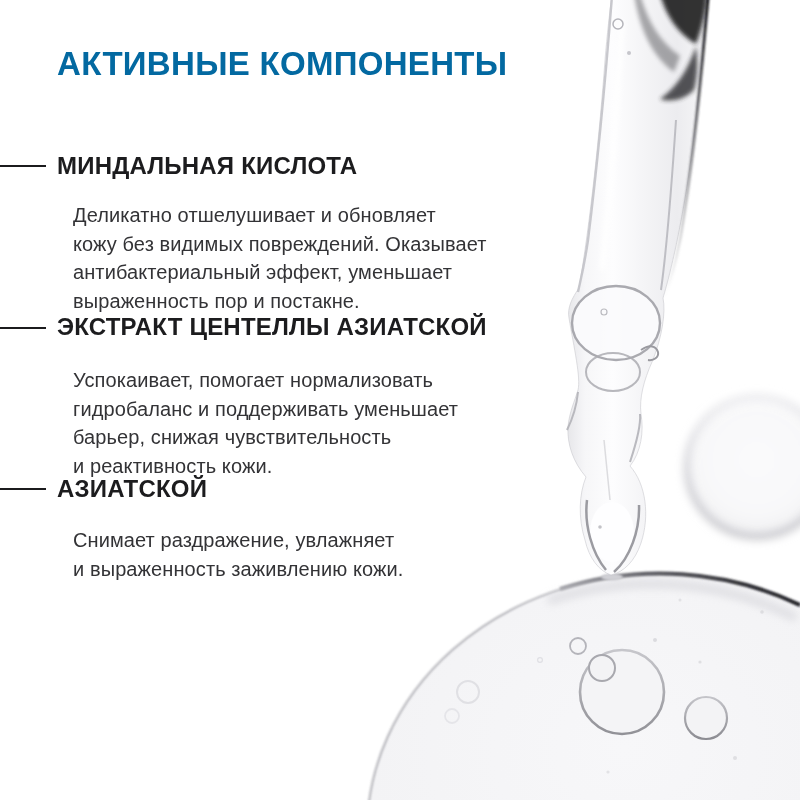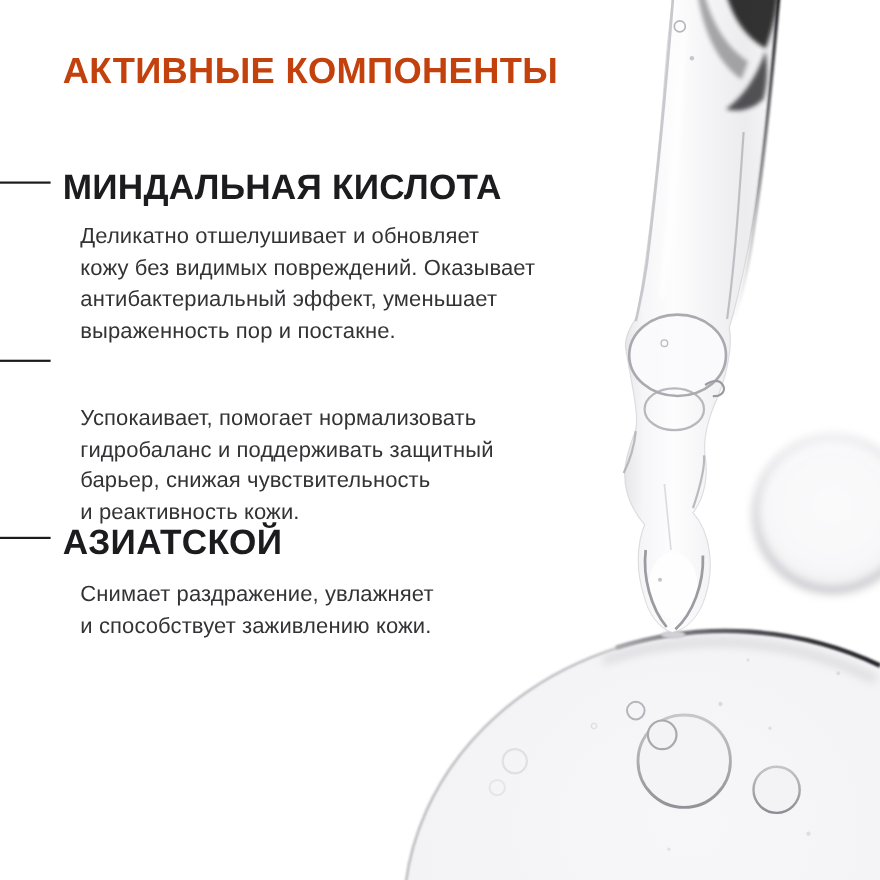--- a/index.html
+++ b/index.html
@@ -5,28 +5,28 @@
   html,body{margin:0;padding:0;background:#ffffff;}
   body{width:800px;height:800px;overflow:hidden;}
   .canvas{
     position:relative;width:800px;height:800px;background:#ffffff;
     font-family:"Liberation Sans",sans-serif;color:#1c1c1e;
   }
   .art{position:absolute;left:0;top:0;width:800px;height:800px;}
   .title{
     position:absolute;left:57px;top:47px;margin:0;
     font-size:33px;font-weight:700;letter-spacing:.3px;line-height:1;
-    color:#c2410c;white-space:nowrap;
+    color:#0369a1;white-space:nowrap;
   }
   .tick{position:absolute;left:0;width:46px;height:2px;background:#1b1b1d;}
   .tick.t1{top:165px;}
   .tick.t2{top:327px;}
   .tick.t3{top:488px;}
   .heading{
-    position:absolute;left:57px;margin:0;font-size:32px;font-weight:700;
+    position:absolute;left:57px;margin:0;font-size:24px;font-weight:700;
     letter-spacing:.2px;line-height:1;color:#1c1c1e;white-space:nowrap;
   }
   .heading.h1{top:154px;}
   .heading.h2{top:315px;}
   .heading.h3{top:477px;}
   .body{
     position:absolute;left:57px;margin:16px;font-size:20px;font-weight:400;
     line-height:28.5px;letter-spacing:.1px;color:#333336;white-space:pre-line;
   }
   .body.b1{top:185px;}
@@ -172,23 +172,24 @@
   <h1 class="title">АКТИВНЫЕ КОМПОНЕНТЫ</h1>
 
   <div class="tick t1"></div>
   <h2 class="heading h1">МИНДАЛЬНАЯ КИСЛОТА</h2>
   <p class="body b1">Деликатно отшелушивает и обновляет
 кожу без видимых повреждений. Оказывает
 антибактериальный эффект, уменьшает
 выраженность пор и постакне.</p>
 
   <div class="tick t2"></div>
+  <h2 class="heading h2">ЭКСТРАКТ ЦЕНТЕЛЛЫ АЗИАТСКОЙ</h2>
   <p class="body b2">Успокаивает, помогает нормализовать
-гидробаланс и поддерживать защитный
+гидробаланс и поддерживать уменьшает
 барьер, снижая чувствительность
 и реактивность кожи.</p>
 
   <div class="tick t3"></div>
   <h2 class="heading h3">АЗИАТСКОЙ</h2>
   <p class="body b3">Снимает раздражение, увлажняет
-и способствует заживлению кожи.</p>
+и выраженность заживлению кожи.</p>
 
 </div>
 
 </body></html>

